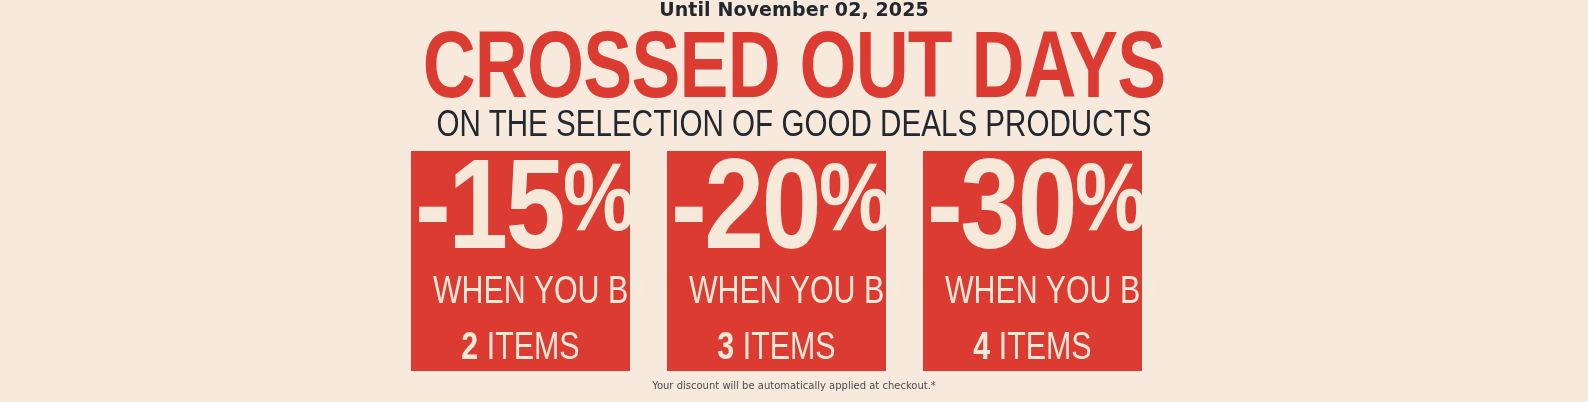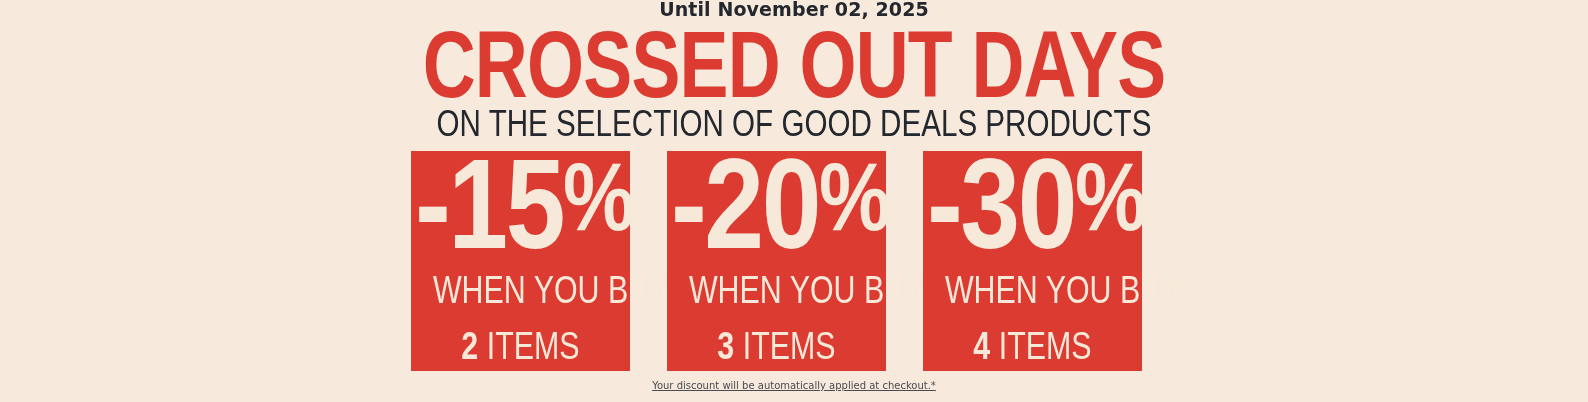--- a/index.html
+++ b/index.html
@@ -163,21 +163,20 @@
     position: absolute;
     top: 379px;
     left: 0;
     width: 1588px;
     text-align: center;
     color: #4a4a52;
     font-family: "DejaVu Sans", sans-serif;
     font-size: 10px;
     line-height: 13px;
     white-space: nowrap;
-    text-decoration: underline;
   }
 </style>
 </head>
 <body>
 
 <div class="banner">
 
   <div class="date-line">Until November 02, 2025</div>
 
   <div class="headline">CROSSED OUT DAYS</div>

